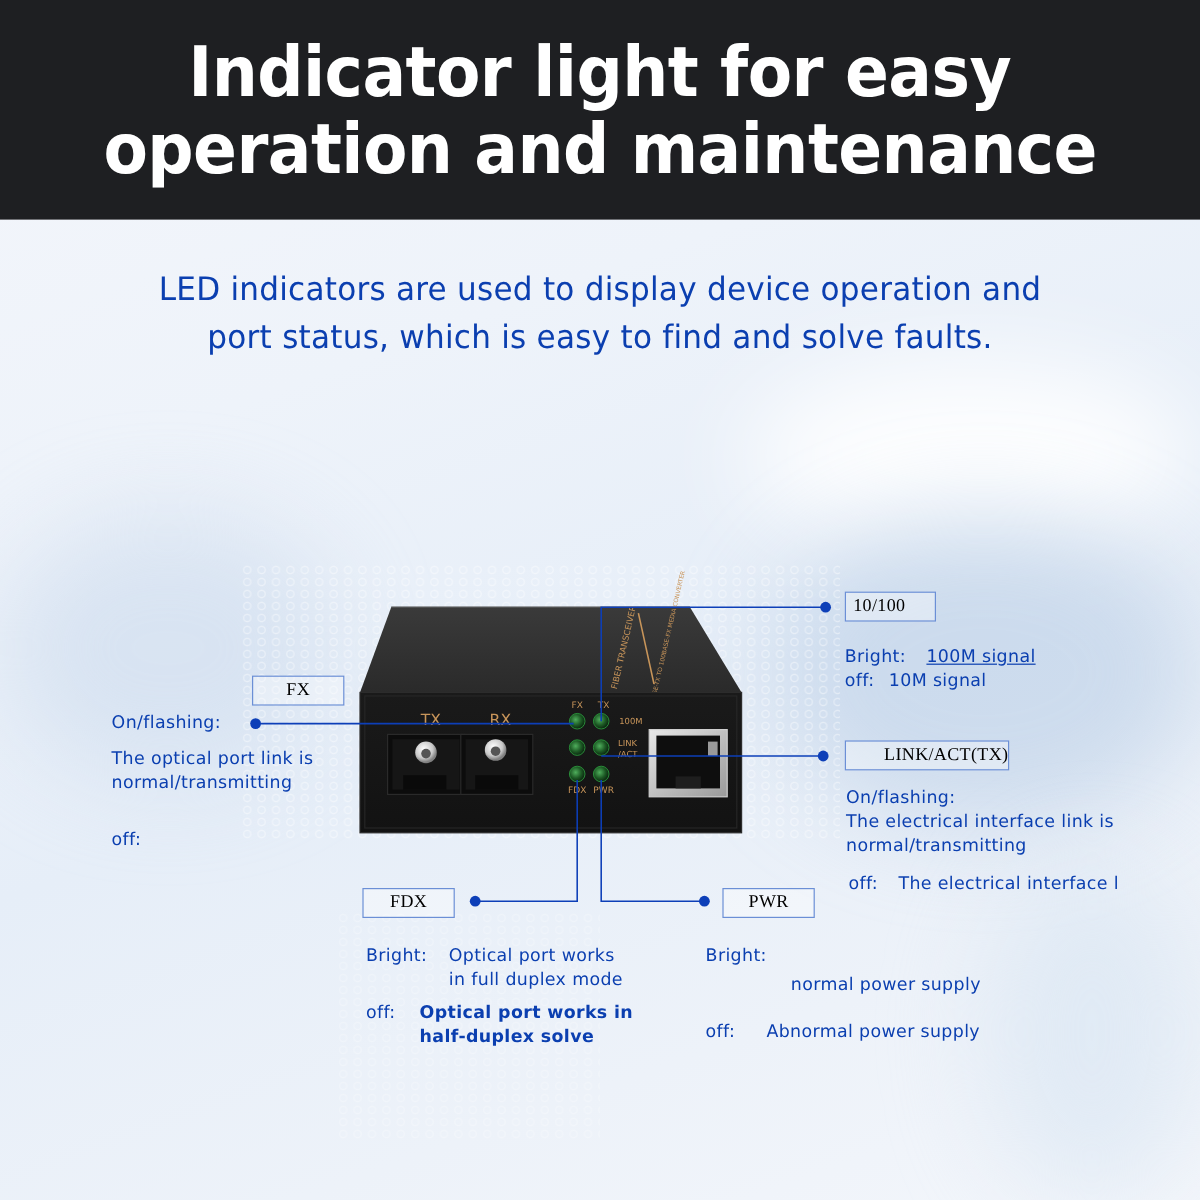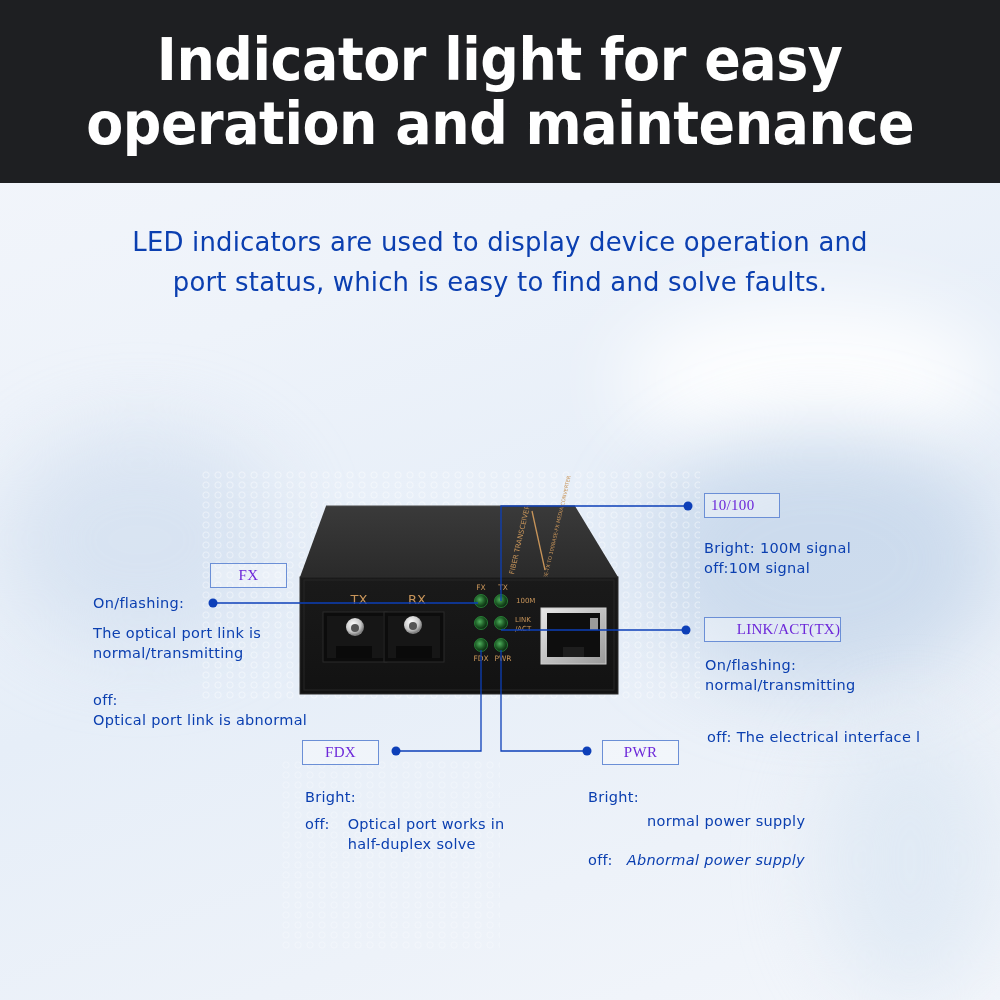--- a/index.html
+++ b/index.html
@@ -31,26 +31,26 @@
     position: absolute; left: 0; top: 222px; width: 1000px; text-align: center;
     color: #0b3fb0; font-size: 27px; line-height: 40px; letter-spacing: 0.2px;
     transform: scaleX(0.96);
   }
 
   
   .device { position: absolute; left: 0; top: 0; width: 1000px; height: 1000px; pointer-events: none; }
 
   .callout-box {
     position: absolute; border: 1px solid #6b8fd6; background: rgba(255,255,255,0.35);
-    color: #6d28d9; font-family: "Liberation Serif", serif; font-size: 15px;
+    color: #000000; font-family: "Liberation Serif", serif; font-size: 15px;
     display: flex; align-items: center; justify-content: center; letter-spacing: 0.3px;
   }
   .desc { position: absolute; color: #0b3fb0; font-size: 14.5px; line-height: 20px; white-space: nowrap; letter-spacing: 0.3px; }
   .desc .k { display: inline-block; }
-  .row { display: flex; }
+  .row { display: flex; gap: 12px; }
   .row .k { flex: 0 0 auto; }
   .row .v { flex: 0 0 auto; }
 </style>
 </head>
 <body>
 
 <div class="bg-glow" style="left:620px; top:300px; width:380px; height:160px; background:rgba(255,255,255,0.9);"></div>
 <div class="bg-glow" style="left:640px; top:430px; width:360px; height:260px; background:rgba(170,195,225,0.45);"></div>
 <div class="bg-glow" style="left:0px; top:430px; width:280px; height:220px; background:rgba(200,215,235,0.5);"></div>
 <div class="bg-glow" style="left:820px; top:720px; width:180px; height:280px; background:rgba(215,228,242,0.6);"></div>
@@ -174,72 +174,76 @@
 </div>
 <div class="desc" style="left:93px; top:593px;">
   <div>On/flashing:</div>
 </div>
 <div class="desc" style="left:93px; top:623px;">
   <div>The optical port link is</div>
   <div>normal/transmitting</div>
 </div>
 <div class="desc" style="left:93px; top:690px;">
   <div>off:</div>
-  <div>Optical port link is abnormal</div>
 </div>
 
 <div class="callout-box" style="left:704px; top:493px; width:76px; height:25px; justify-content:flex-start; padding-left:6px;">
   <span>10/100</span>
 </div>
 <div class="desc" style="left:704px; top:538px;">
   <div class="row">
     <span class="k">Bright:</span>
-    <span class="v" style="margin-left:5px;">100M signal</span>
+    <span class="v" style="margin-left:5px;text-decoration:underline;">100M signal</span>
   </div>
   <div class="row">
     <span class="k">off:</span>
     <span class="v" style="margin-left:0;">10M signal</span>
   </div>
 </div>
 
 <div class="callout-box" style="left:704px; top:617px; width:137px; height:25px;padding-left:32px;">
   <span>LINK/ACT(TX)</span>
 </div>
 <div class="desc" style="left:705px; top:655px;">
   <div>On/flashing:</div>
+  <div>The electrical interface link is</div>
   <div>normal/transmitting</div>
 </div>
 <div class="desc" style="left:707px; top:727px;">
   <div class="row">
     <span class="k">off:</span>
     <span class="v" style="margin-left:5px;text-align:center;">The electrical interface l</span>
   </div>
 </div>
 
 <div class="callout-box" style="left:302px; top:740px; width:77px; height:25px;">
   <span>FDX</span>
 </div>
 <div class="desc" style="left:305px; top:787px;">
   <div class="row">
     <span class="k">Bright:</span>
+    <span class="v" style="margin-left:6px;">
+      <div>Optical port works</div>
+      <div>in full duplex mode</div>
+    </span>
   </div>
   <div class="row" style="margin-top:7px;">
     <span class="k">off:</span>
-    <span class="v" style="margin-left:18px;">
+    <span class="v" style="margin-left:8px;font-weight:bold;">
       <div>Optical port works in</div>
       <div>half-duplex solve</div>
     </span>
   </div>
 </div>
 
 <div class="callout-box" style="left:602px; top:740px; width:77px; height:25px;">
   <span>PWR</span>
 </div>
 <div class="desc" style="left:588px; top:787px;">
   <div class="row">
     <span class="k">Bright:</span>
     <span class="v" style="margin-left:8px;margin-top:24px;">normal power supply</span>
   </div>
   <div class="row" style="margin-top:19px;">
     <span class="k">off:</span>
-    <span class="v" style="margin-left:14px;font-style:italic;">Abnormal power supply</span>
+    <span class="v" style="margin-left:14px;">Abnormal power supply</span>
   </div>
 </div>
 
 </body></html>

